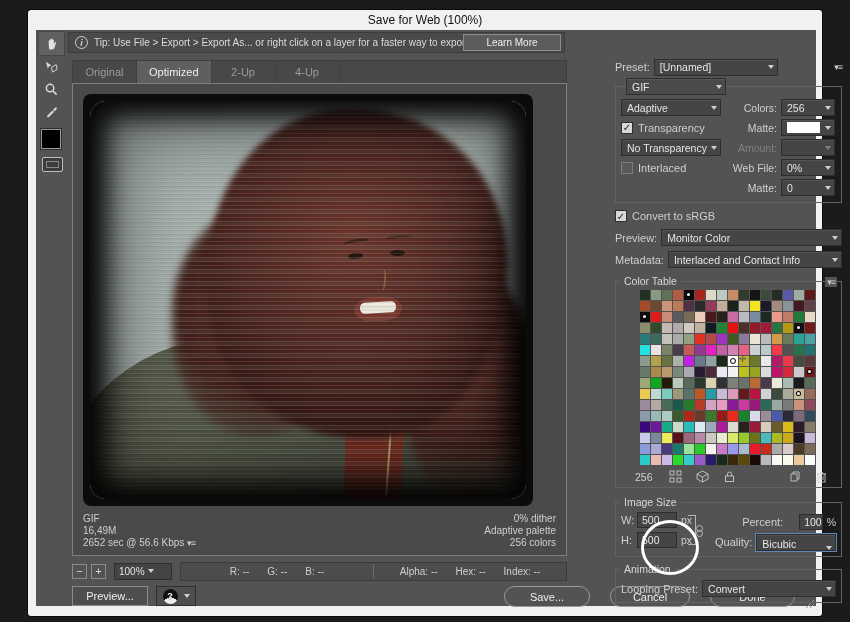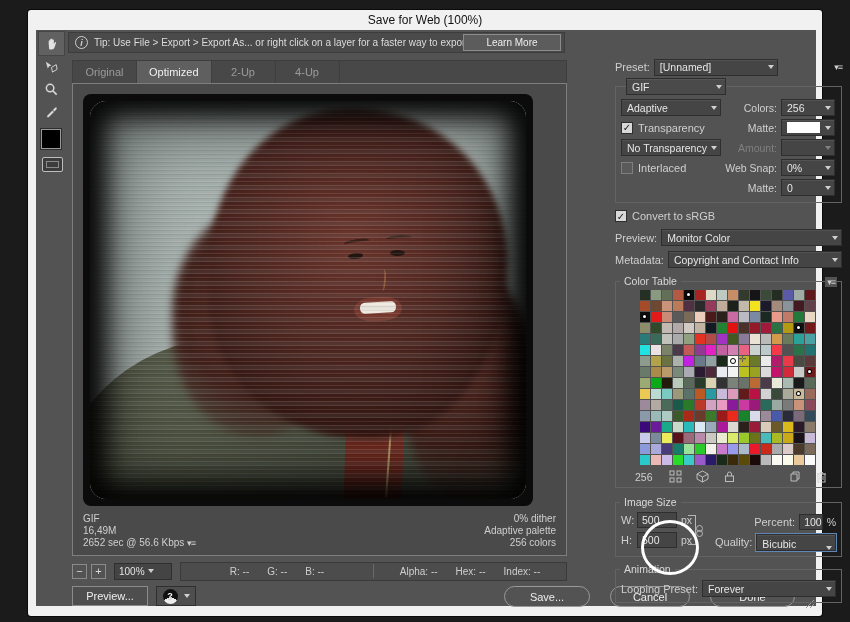--- a/index.html
+++ b/index.html
@@ -178,21 +178,21 @@
     display:flex; align-items:center; padding-left:4px; font-size:10.5px; margin-right:4px; }
   .px { font-size:10.5px; color:#cfcfcf; }
   .link-bracket { position:absolute; left:72px; top:12px; width:8px; height:30px;
     border-top:1px solid #b5b5b5; border-right:1px solid #b5b5b5; border-bottom:1px solid #b5b5b5; }
   .link-icon { position:absolute; left:80px; top:22px; width:7px; height:11px; }
   .link-icon::before, .link-icon::after { content:""; position:absolute; left:0; width:5px; height:5px;
     border:1.5px solid #b5b5b5; border-radius:50%; }
   .link-icon::after { top:5px; }
   .is-right { margin-left:94px; }
   .pct-row { display:flex; align-items:center; height:17px; margin-bottom:3px; justify-content:flex-end; }
-  .pct-row .lbl { margin-right:4px;padding-left:40px; }
+  .pct-row .lbl { margin-right:16px;padding-left:40px; }
   .pct-field { width:56px; height:16px; background:#454545; border:1px solid #2e2e2e; color:#e6e6e6;
     display:flex; align-items:center; padding-left:4px; font-size:10.5px; margin-right:4px; }
   .qual-row { display:flex; align-items:center; height:18px; justify-content:flex-end; }
   .qual-row .dd { width:104px;align-items:flex-end; }
 
   .anim-group { position:relative; border:1px solid #636363; margin-top:12px; padding:10px 5px 5px; }
   .loop-row { display:flex; align-items:center; gap:4px; height:17px; }
   .loop-row .dd { flex:1; }
 
   .circle-annot { position:absolute; left:605px; top:490px; width:58px; height:55px;
@@ -395,21 +395,21 @@
                 <span class="caret"></span>
               </div>
             </div>
           </div>
 
           <div class="opt-row">
             <div class="opt-left">
               <span class="checkbox unchecked"></span>
               <span class="lbl">Interlaced</span>
             </div>
-            <span class="lbl opt-rlabel">Web Snap:</span>
+            <span class="lbl opt-rlabel">Web File:</span>
             <div class="opt-rctrl">
               <div class="dd">
                 <span class="dd-text">0%</span>
                 <span class="caret"></span>
               </div>
             </div>
           </div>
 
           <div class="opt-row" style="margin-bottom:0;">
             <div class="opt-left"></div>
@@ -432,21 +432,21 @@
           <span class="lbl">Preview:</span>
           <div class="dd">
             <span class="dd-text">Monitor Color</span>
             <span class="caret"></span>
           </div>
         </div>
 
         <div class="row wide-row">
           <span class="lbl">Metadata:</span>
           <div class="dd">
-            <span class="dd-text">Copyright and Contact Info</span>
+            <span class="dd-text">Interlaced and Contact Info</span>
             <span class="caret"></span>
           </div>
         </div>
 
         <div class="ct-group">
           <span class="gtitle">Color Table</span>
           <span class="gmenu panel-menu">▾≡</span>
           <div class="ct-grid">
               <div class="swatch" style="background: rgb(36, 48, 36);"></div>
               <div class="swatch" style="background: rgb(138, 154, 128);"></div>
@@ -777,21 +777,21 @@
               </div>
             </div>
           </div>
         </div>
 
         <div class="anim-group">
           <span class="gtitle">Animation</span>
           <div class="loop-row">
             <span class="lbl">Looping Preset:</span>
             <div class="dd">
-              <span class="dd-text">Forever</span>
+              <span class="dd-text">Convert</span>
               <span class="caret"></span>
             </div>
           </div>
 
         </div>
       </div>
 
       <div class="circle-annot"></div>
     </div>
   </div>

